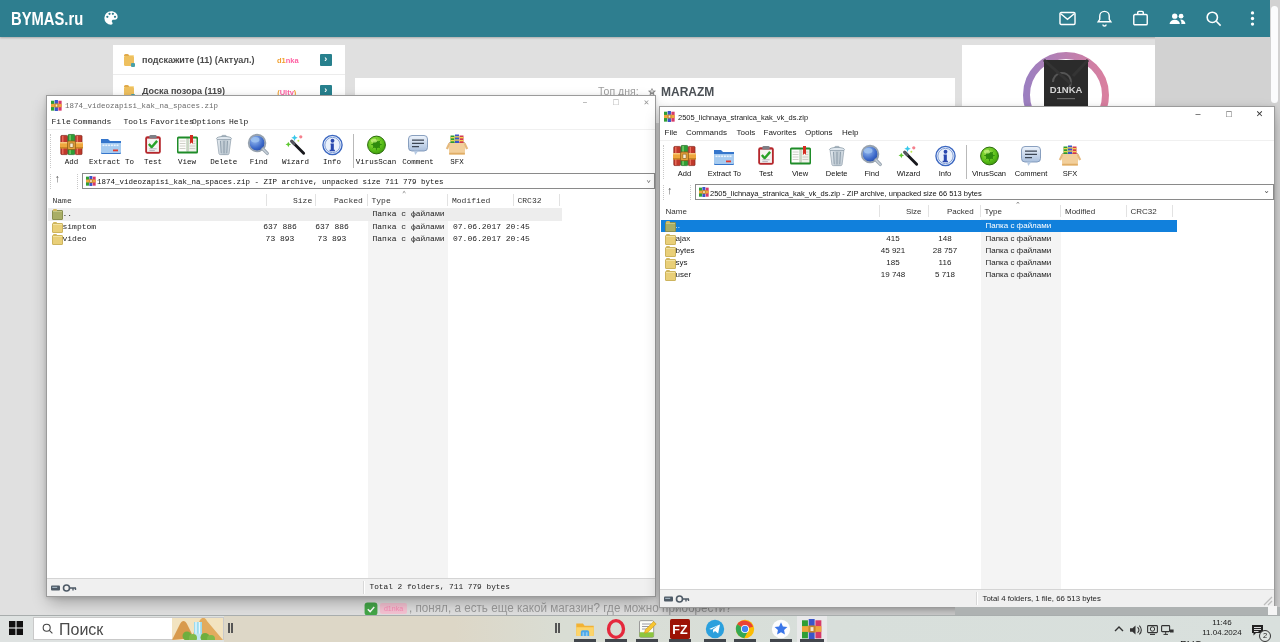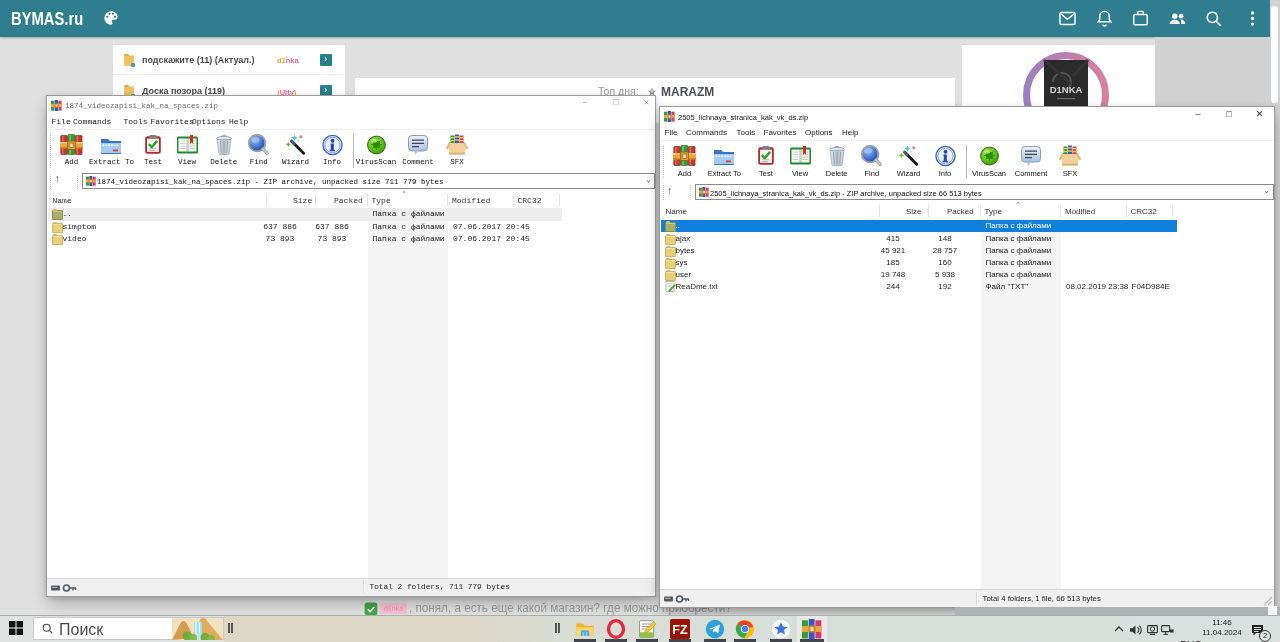--- a/index.html
+++ b/index.html
@@ -569,43 +569,29 @@
         <div class="folder12" style="left:4px;top:2px"></div>
         <span class="c" style="left:14.5px">bytes</span>
         <span class="c num" style="left:200px;width:64px">45 921</span>
         <span class="c num" style="left:252px;width:64px">28 757</span>
         <span class="c" style="left:324.5px">Папка с файлами</span>
       </div>
       <div class="row" style="top:37.5px;height:12px">
         <div class="folder12" style="left:4px;top:2px"></div>
         <span class="c" style="left:14.5px">sys</span>
         <span class="c num" style="left:200px;width:64px">185</span>
-        <span class="c num" style="left:252px;width:64px">160</span>
+        <span class="c num" style="left:252px;width:64px">116</span>
         <span class="c" style="left:324.5px">Папка с файлами</span>
       </div>
       <div class="row" style="top:49.5px;height:12px">
         <div class="folder12" style="left:4px;top:2px"></div>
         <span class="c" style="left:14.5px">user</span>
         <span class="c num" style="left:200px;width:64px">19 748</span>
-        <span class="c num" style="left:252px;width:64px">5 938</span>
+        <span class="c num" style="left:252px;width:64px">5 718</span>
         <span class="c" style="left:324.5px">Папка с файлами</span>
-      </div>
-      <div class="row" style="top:61.5px;height:12px">
-        <svg style="position:absolute;left:3.5px;top:0.5px" width="11" height="11" viewBox="0 0 11 11">
-          <rect x="1" y="0.5" width="8" height="10" fill="#fdfdfb" stroke="#9a9a9a" stroke-width="0.7"></rect>
-          <path d="M2.5 2.5 h5 M2.5 4 h5 M2.5 5.5 h4" stroke="#b8b8c2" stroke-width="0.6"></path>
-          <path d="M3 9.5 L9.5 3 L11 4.5 L4.5 11 Z" fill="#4cae38"></path>
-          <path d="M9.5 3 L11 4.5" stroke="#e8c84a" stroke-width="1.2"></path>
-        </svg>
-        <span class="c" style="left:14.5px">ReaDme.txt</span>
-        <span class="c num" style="left:200px;width:64px">244</span>
-        <span class="c num" style="left:252px;width:64px">192</span>
-        <span class="c" style="left:324.5px">Файл "TXT"</span>
-        <span class="c" style="left:405px">08.02.2019 23:38</span>
-        <span class="c" style="left:470.5px">F04D984E</span>
       </div>
     </div>
     <div class="status">
       <svg style="position:absolute;left:4px;top:5px" width="26" height="8" viewBox="0 0 26 8">
         <rect x="0" y="1.5" width="9" height="5" rx="1" fill="#4e5a66"></rect>
         <rect x="1.2" y="2.8" width="5" height="1.2" fill="#9fb0bd"></rect>
         <circle cx="15.5" cy="4" r="3" fill="none" stroke="#4e5a66" stroke-width="1.6"></circle>
         <path d="M18 4 h7 M22 4 v2.5 M24.5 4 v2" stroke="#4e5a66" stroke-width="1.4"></path>
       </svg>
       <div class="sdiv" style="left:315.5px"></div>

